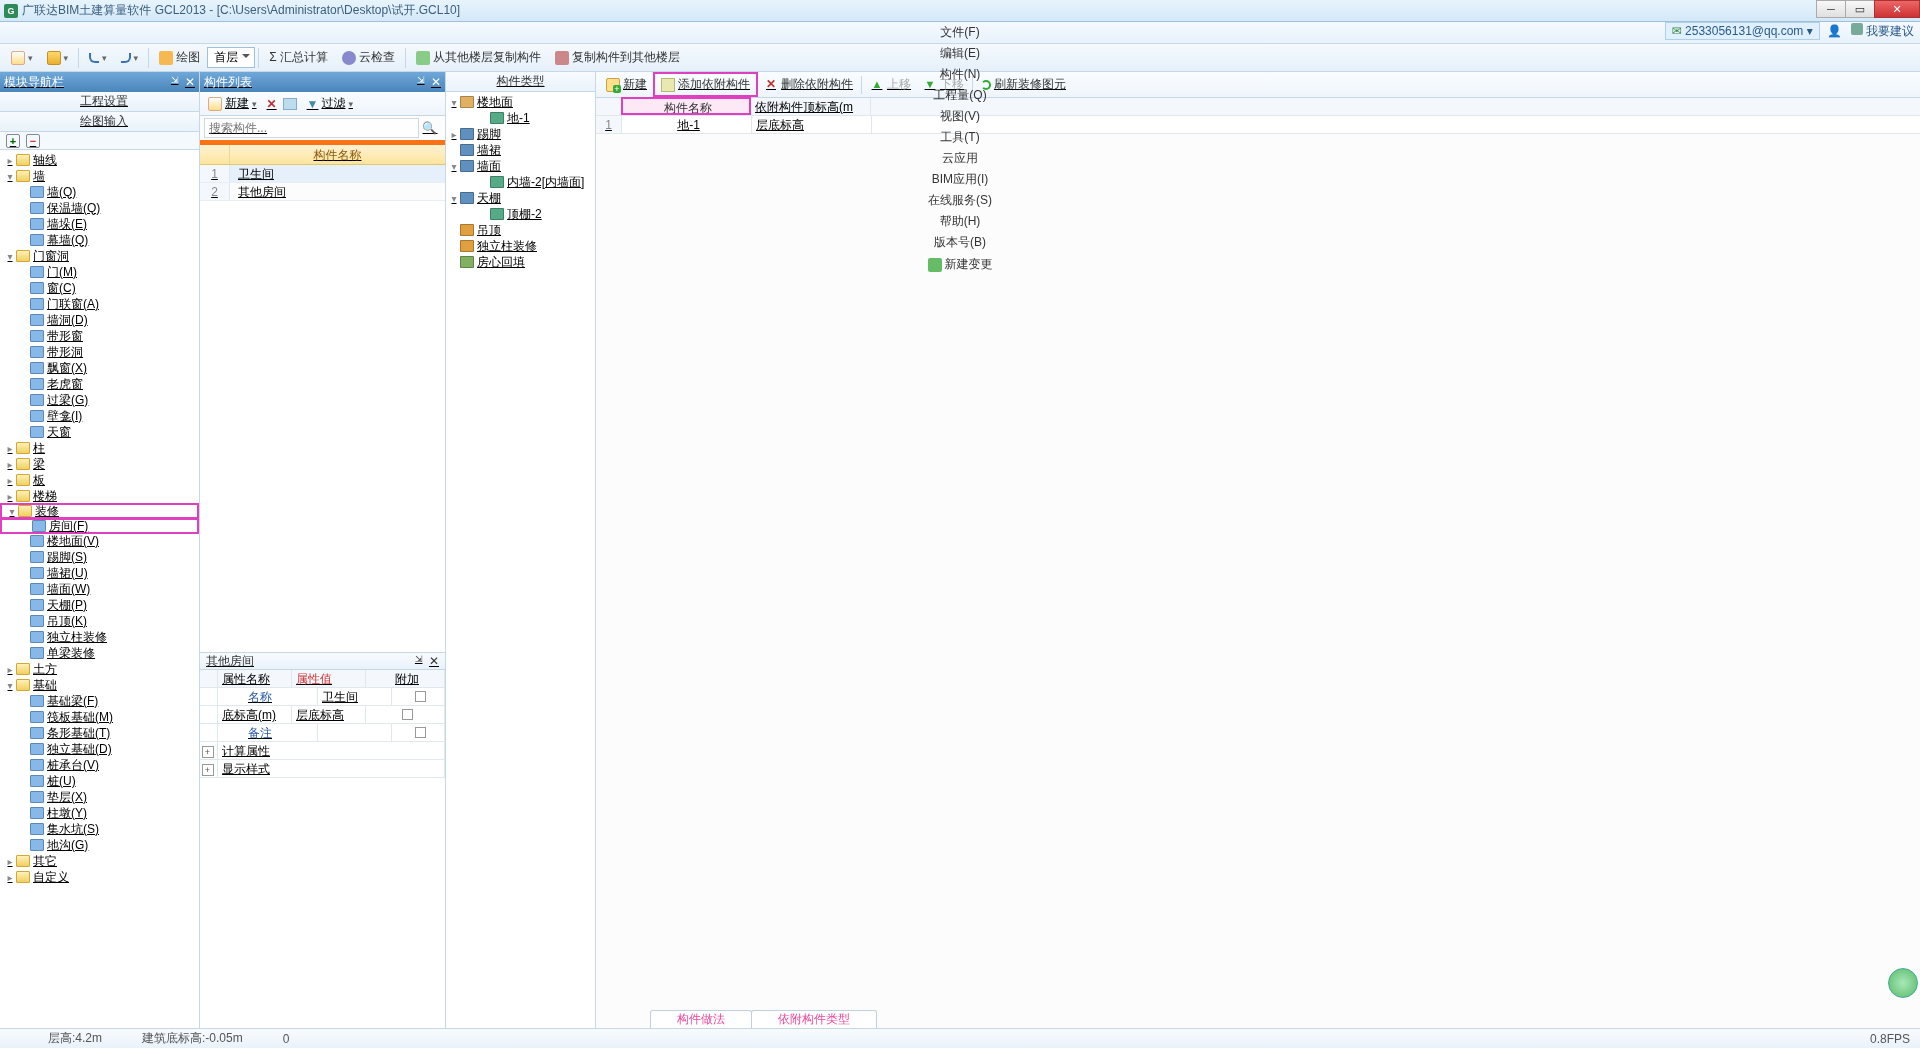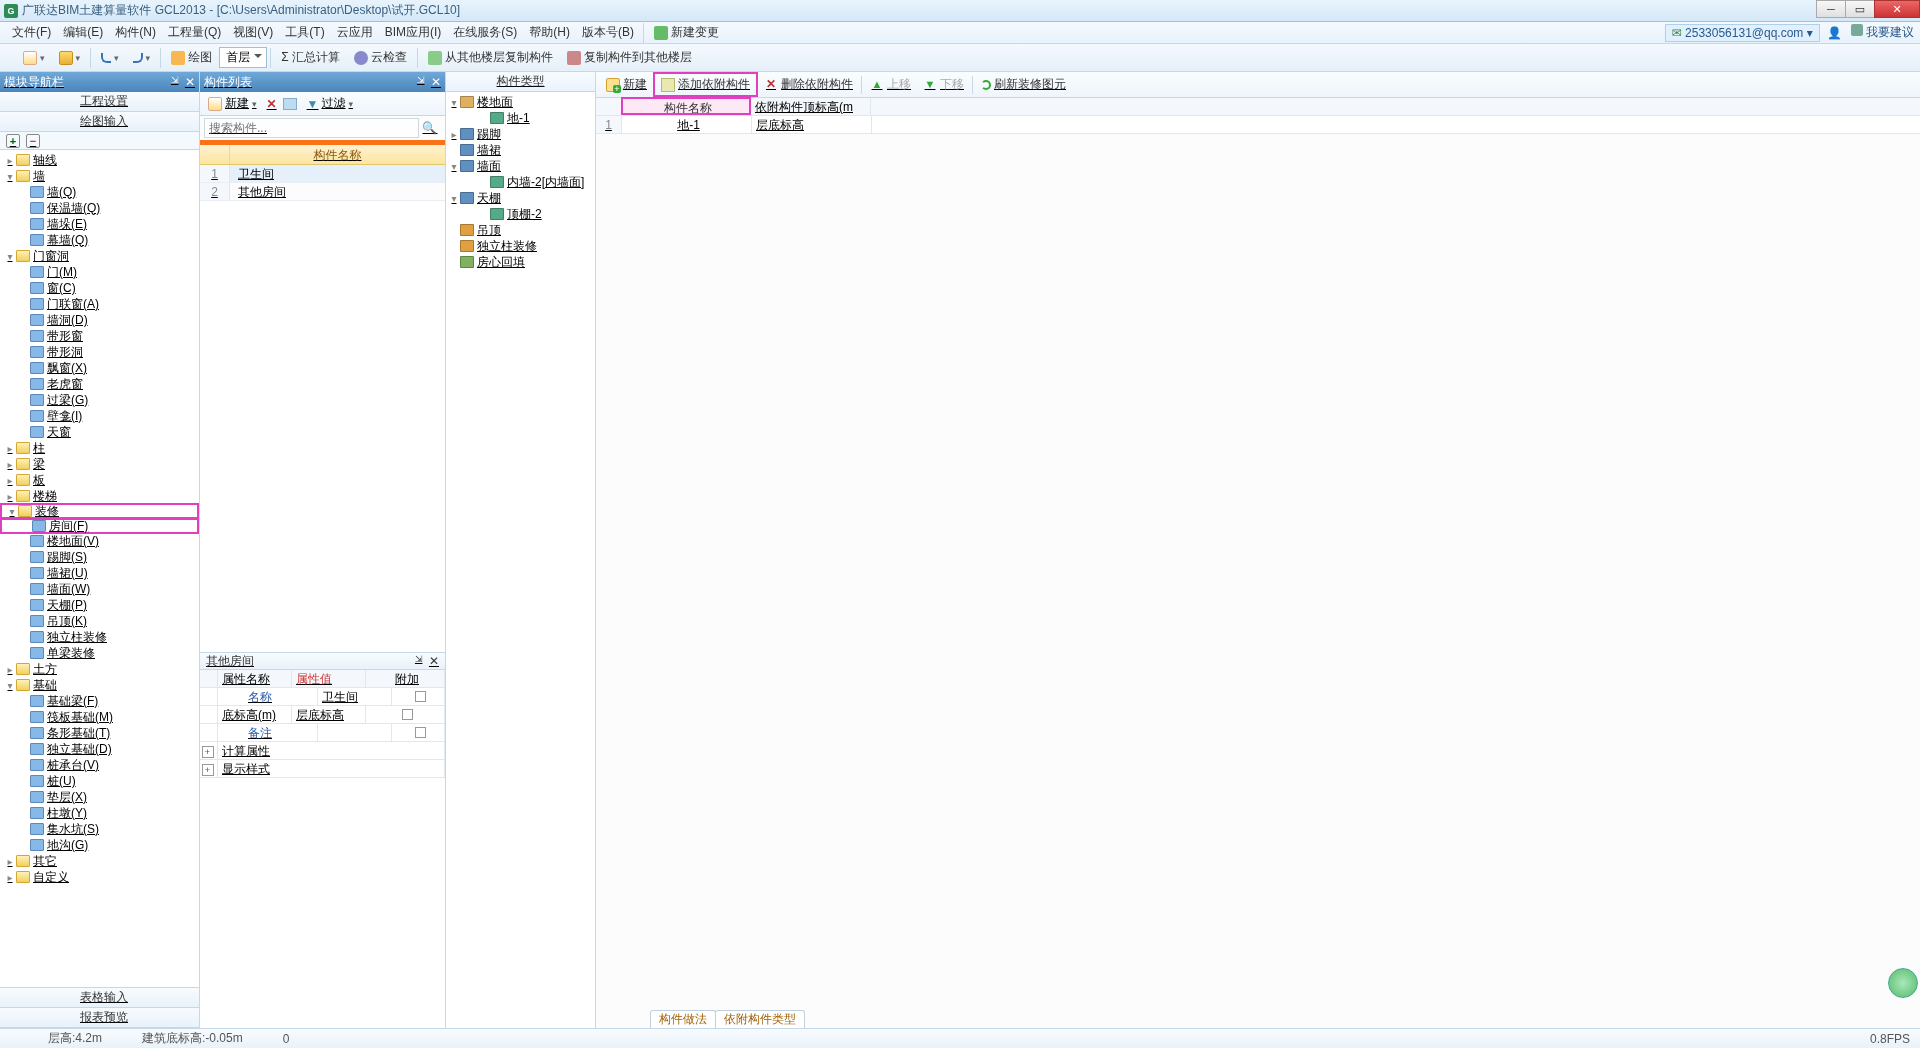--- a/index.html
+++ b/index.html
@@ -7,29 +7,29 @@
 
 
 .titlebar { height: 22px; background: linear-gradient(#e8f4fc, #d4e8f8); border-bottom: 1px solid #a0c0d8; display: flex; align-items: center; padding-left: 4px; position: relative; }
 .titlebar-icon { width: 14px; height: 14px; background: #2e8b57; margin-right: 4px; display: inline-flex; align-items: center; justify-content: center; color: #fff; font-size: 9px; font-weight: bold; border-radius: 2px; }
 .titlebar-text { color: #3a5f7f; font-size: 12px; }
 .window-controls { position: absolute; right: 0; top: 0; display: flex; }
 .wc { width: 30px; height: 18px; display: flex; align-items: center; justify-content: center; font-size: 11px; color: #333; background: linear-gradient(#f8f8f8,#e0e0e0); border: 1px solid #aaa; margin-left: -1px; }
 .wc.cl { background: linear-gradient(#e66,#c33); color: #fff; width: 46px; border-color: #a33; }
 
 
-.menubar { height: 22px; background: linear-gradient(#f4f9fe, #e8f2fb); border-bottom: 1px solid #c6d8e8; display: flex; align-items: center; padding-left: 6px; position: relative; }
+.menubar { height: 22px; background: linear-gradient(#f4f9fe, #e8f2fb); border-bottom: 1px solid #c6d8e8; display: flex; align-items: center; position: relative; flex-direction: column; }
 .menu-item { padding: 2px 6px; color: #333; cursor: default; }
 .menubar .right-area { position: absolute; right: 6px; display: flex; align-items: center; gap: 8px; }
 .user-badge { background: #e0f0ff; border: 1px solid #b0d0e8; padding: 1px 6px; color: #2a5a8a; }
 .feedback { color: #2a5a8a; }
 .sugg-icon { width:12px; height:12px; background:#7a9; border-radius:2px; display:inline-block; }
 
 
-.toolbar { height: 28px; background: linear-gradient(#f4f9fe, #e6f0f9); border-bottom: 1px solid #c6d8e8; display: flex; align-items: center; padding-left: 16px; gap: 0; }
+.toolbar { height: 28px; background: linear-gradient(#f4f9fe, #e6f0f9); border-bottom: 1px solid #c6d8e8; display: flex; align-items: center; padding-left: 4px; gap: 0; }
 .tb-btn { padding: 2px 6px; color: #333; display: flex; align-items: center; gap: 3px; cursor: default; border: 1px solid transparent; }
 .tb-sep { width: 1px; height: 20px; background: #c6d8e8; margin: 0 3px; }
 .tb-ico { width: 14px; height: 14px; display: inline-block; border-radius: 2px; }
 .tb-ico.new { background: linear-gradient(#fff,#fd8); border:1px solid #da8; }
 .tb-ico.open { background: linear-gradient(#ffd86b,#e8b030); border:1px solid #c89020; }
 .tb-ico.undo { border: 2px solid #3873b8; border-right: none; border-top: none; width: 10px; height: 10px; border-radius: 0 0 0 6px; }
 .tb-ico.redo { border: 2px solid #3873b8; border-left: none; border-top: none; width: 10px; height: 10px; border-radius: 0 0 6px 0; }
 .tb-ico.draw { background:#f8b850; }
 .tb-ico.cloud { background:#88c; border-radius:50%; }
 .tb-ico.copy1 { background:#8c8; }
@@ -126,21 +126,21 @@
 .detail-grid { background:#fff; }
 .dg-hdr, .dg-row { display:flex; height:18px; border-bottom:1px solid #e0e8ef; }
 .dg-hdr { background:#f4f8fc; }
 .dc { border-right:1px solid #e0e8ef; line-height:18px; padding-left:4px; overflow:hidden; }
 .dc.idx { width:26px; text-align:center; padding-left:0; background:#f4f8fc; color:#888; }
 .dc.name { width:130px; }
 .dc.elev { width:120px; }
 .dc.name.hdr-magenta { border:2px solid #e040c0; height:18px; margin:-1px 0 -1px -1px; background:#fde8f6; color:#333; text-align:center; }
 
 .detail-tabs { position:absolute; bottom:20px; left:650px; display:flex; height:18px; }
-.dtab { padding:0 8px; border:1px solid #c0d0e0; border-bottom:none; background:#fff; line-height:17px; color:#a16207; border-radius:3px 3px 0 0; margin-right:-1px; }
+.dtab { padding:0 26px; border:1px solid #c0d0e0; border-bottom:none; background:#fff; line-height:17px; color:#ec4899; border-radius:3px 3px 0 0; margin-right:-1px; }
 
 .assist-badge { position:absolute; right:2px; bottom:50px; width:30px; height:30px; border-radius:50%; background: radial-gradient(#a8e8b8,#58b868); border:1px solid #4a9; }
 
 
 .statusbar { height: 20px; background: linear-gradient(#f8fbfe, #e9f2fa); border-top: 1px solid #c6d8e8; display:flex; align-items:center; padding:0 8px; color:#555; position:absolute; bottom:0; left:0; right:0; }
 .statusbar .sp { width:40px; }
 .statusbar .right { position:absolute; right:10px; }
 </style>
 </head>
 <body>
@@ -459,24 +459,20 @@
           <span class="tw">▸</span>
           <span class="fold"></span>
           <span>其它</span>
         </div>
         <div class="tree-node depth0">
           <span class="tw">▸</span>
           <span class="fold"></span>
           <span>自定义</span>
         </div>
       </div>
-    <div class="nav-bottom">
-      <div class="nav-btn">表格输入</div>
-      <div class="nav-btn">报表预览</div>
-    </div>
   </div>
 
   <div class="col list">
     <div class="panel-title">
       <span>构件列表</span>
       <span class="panel-close">
         <span class="pin-icon">⇲</span>
         <span>✕</span>
       </span>
     </div>

